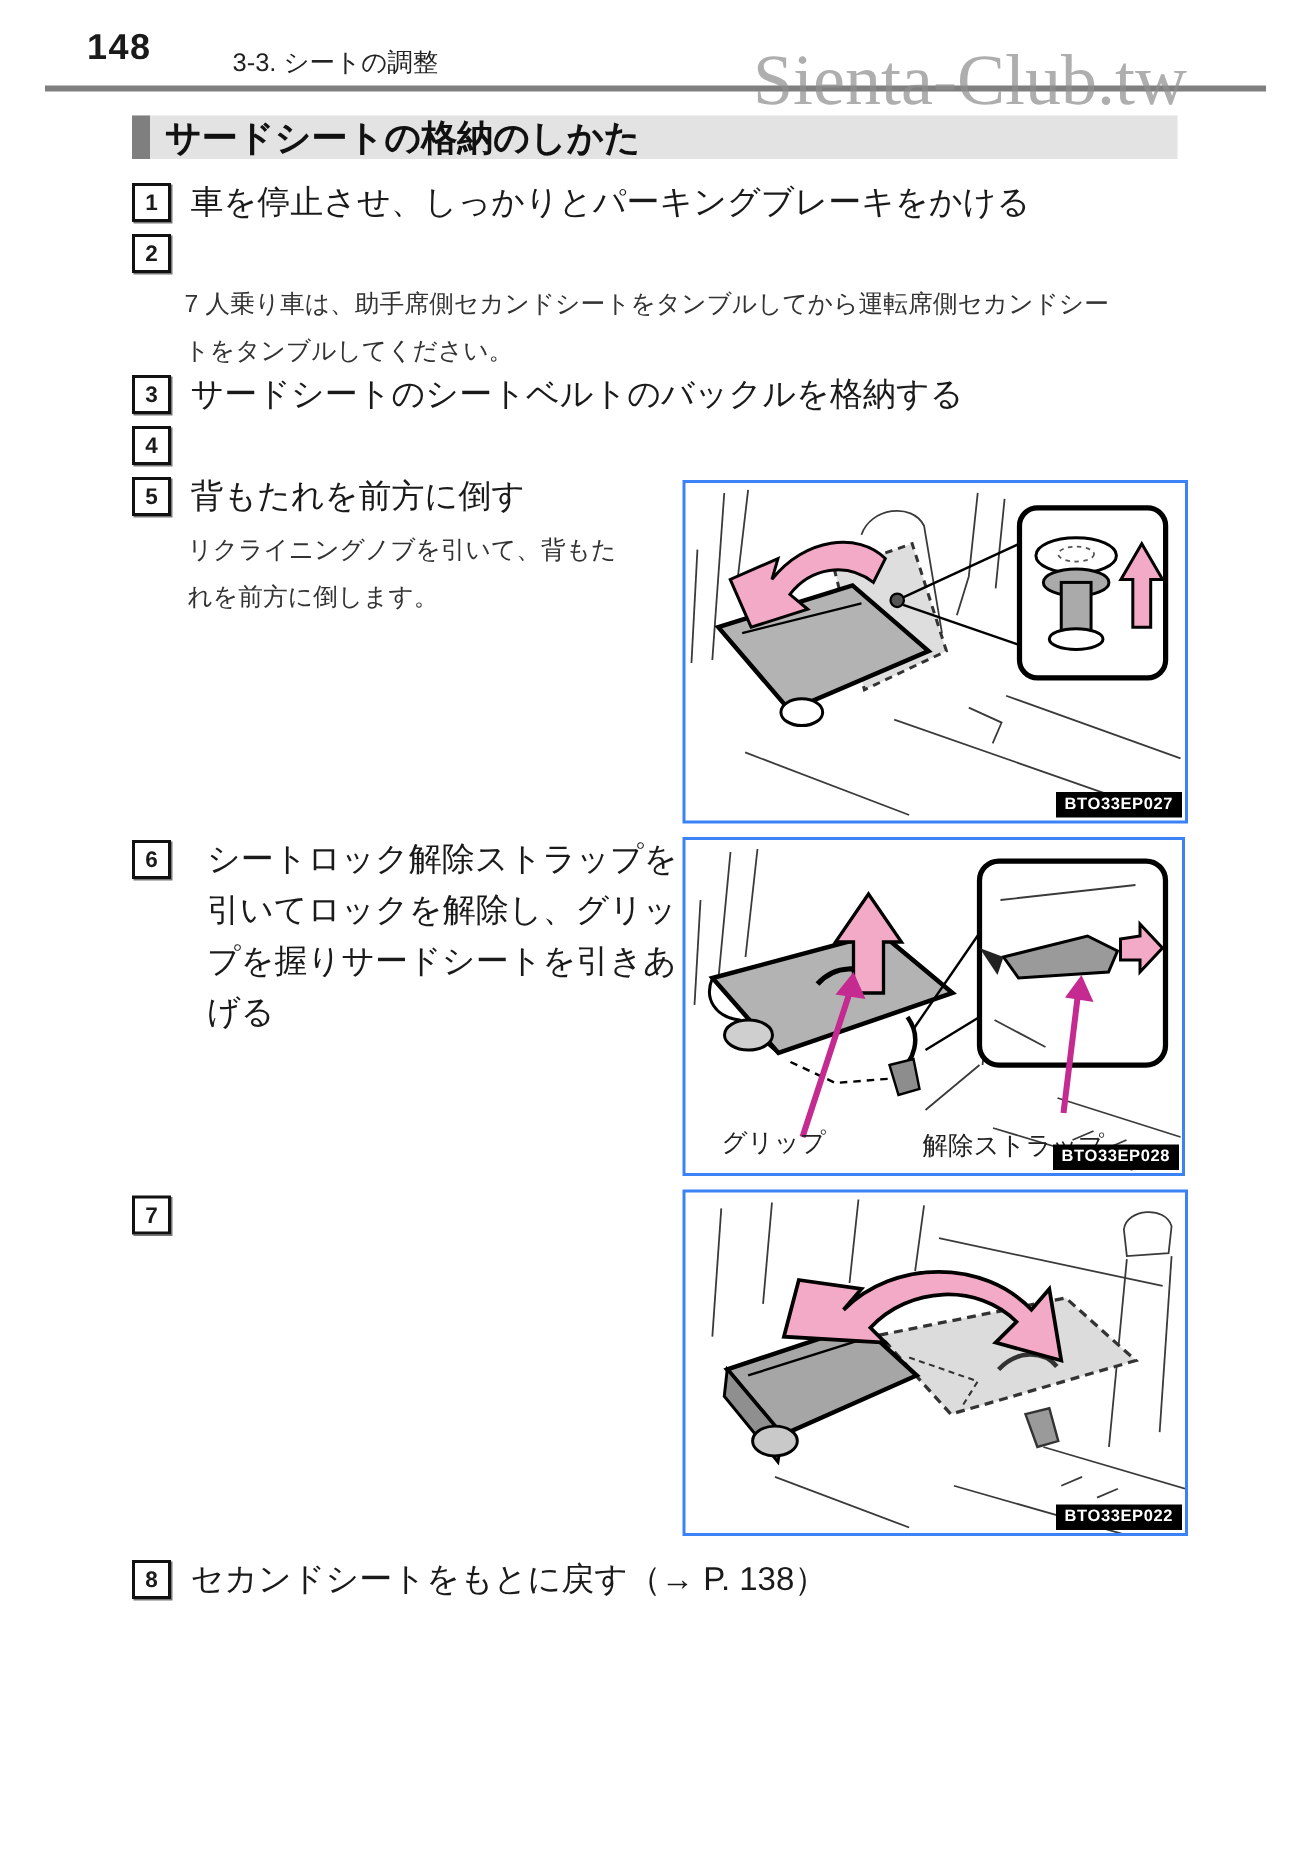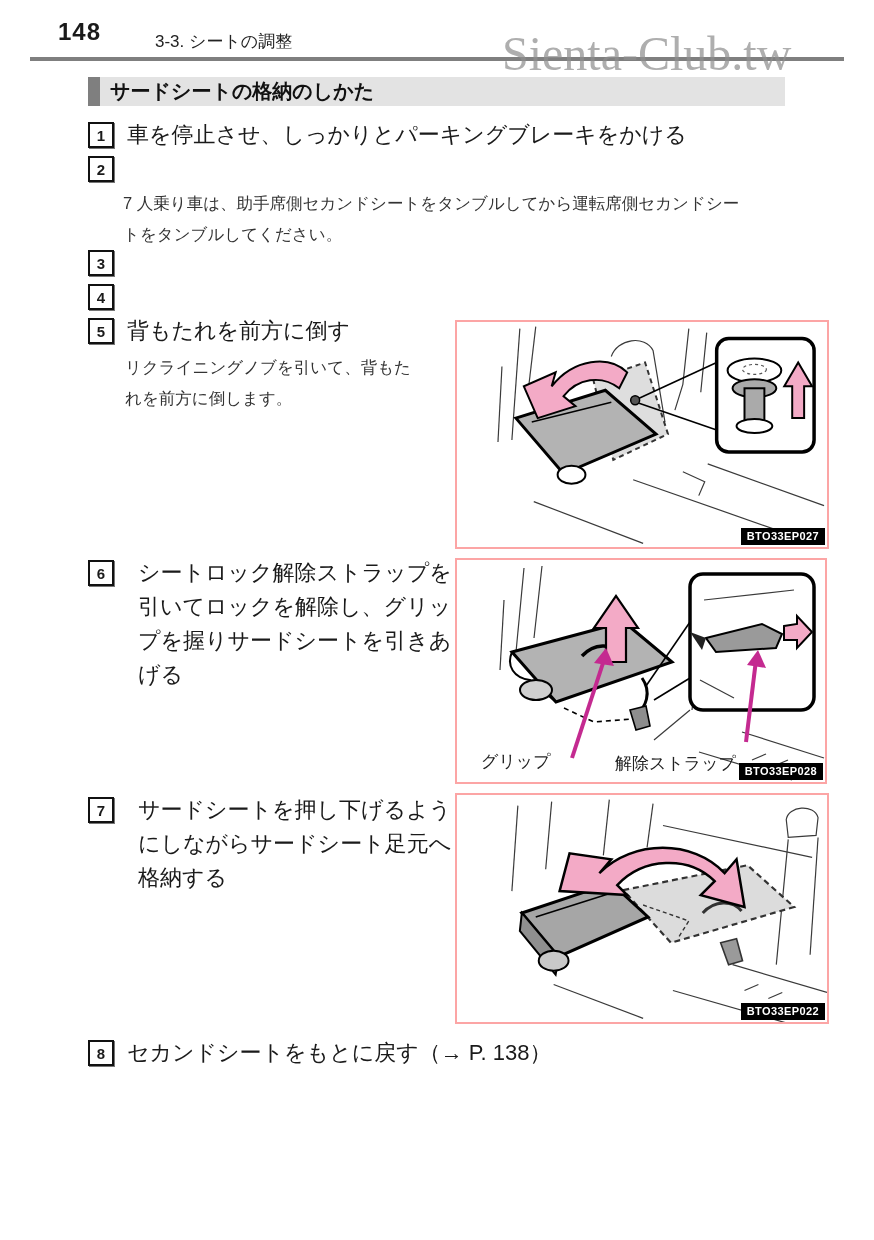--- a/index.html
+++ b/index.html
@@ -12,33 +12,33 @@
   .sectiontitle{position:absolute;left:155px;top:30px;font-size:17px;color:#222;}
   .toprule{position:absolute;left:30px;top:57px;width:814px;height:4px;background:#7f7f7f;}
   .watermark{
     position:absolute;left:502px;top:26px;width:345px;
     font-family:"Liberation Serif","DejaVu Serif",serif;font-size:48px;color:#8f8f8f;opacity:.72;
     z-index:6;pointer-events:none;white-space:nowrap;
   }
   
   .heading{position:absolute;left:88px;top:77px;width:697px;height:29px;background:#e3e3e3;display:flex;align-items:center;}
   .heading .accent{width:12px;height:29px;background:#7f7f7f;flex:none;}
-  .heading .htext{font-size:20px;font-weight:bold;padding-left:10px;color:#111;}
+  .heading .htext{font-size:24px;font-weight:bold;padding-left:10px;color:#111;}
   
   .step{position:absolute;display:flex;align-items:flex-start;}
   .stepnum{
     width:22px;height:22px;border:2px solid #111;background:#fff;flex:none;
     display:flex;align-items:center;justify-content:center;
     font-size:15px;font-weight:bold;margin-top:4px;box-shadow:1px 1px 0 #777;
   }
   .steptext{font-size:22px;line-height:34px;margin-left:13px;color:#1a1a1a;}
   .narrow .steptext{width:322px;margin-left:24px;}
   .note{position:absolute;font-size:16.5px;line-height:31px;color:#333;}
   
-  .figure{position:absolute;border:2px solid #fca5a5;background:#fff;padding-left:37px;}
+  .figure{position:absolute;border:2px solid #3b82f6;background:#fff;}
   .figure svg{display:block;}
   .figcaption{
     position:absolute;right:2px;bottom:2px;background:#000;color:#fff;
     font-size:11px;font-weight:bold;letter-spacing:.4px;padding:1px 6px;line-height:15px;
   }
   .figlabel{position:absolute;font-size:17px;color:#222;white-space:nowrap;}
   .lbl-grip{left:24px;top:190px;}
   .lbl-strap{left:158px;top:192px;}
 </style>
 </head>
@@ -61,20 +61,21 @@
     <div class="steptext">車を停止させ、しっかりとパーキングブレーキをかける</div>
   </div>
 
   <div class="step" style="left:88px;top:152px;width:740px;">
     <div class="stepnum">2</div>
   </div>
   <div class="note" style="left:123px;top:188px;width:620px;">7 人乗り車は、助手席側セカンドシートをタンブルしてから運転席側セカンドシートをタンブルしてください。</div>
 
   <div class="step" style="left:88px;top:246px;width:740px;">
     <div class="stepnum">3</div>
+    <div class="steptext">サードシートのシートベルトのバックルを格納する</div>
   </div>
 
   <div class="step" style="left:88px;top:280px;width:740px;">
     <div class="stepnum">4</div>
   </div>
 
   <div class="step" style="left:88px;top:314px;width:360px;">
     <div class="stepnum">5</div>
     <div class="steptext">背もたれを前方に倒す</div>
   </div>
@@ -163,21 +164,20 @@
         <polygon points="264,90 272,108 253,105" fill="#c42a90"></polygon>
       </g>
     </svg>
     <div class="figlabel lbl-grip">グリップ</div>
     <div class="figlabel lbl-strap">解除ストラップ</div>
     <div class="figcaption">BTO33EP028</div>
   </div>
 
   <div class="step narrow" style="left:88px;top:793px;">
     <div class="stepnum">7</div>
-    <div class="steptext">サードシートを押し下げるようにしながらサードシート足元へ格納する</div>
   </div>
 
   <div class="figure" style="left:455px;top:793px;width:333px;height:227px;">
     <svg width="333" height="227" viewBox="0 0 335 227">
       <g fill="none" stroke="#3a3a3a" stroke-width="1.2">
         <polyline points="58,6 52,74"></polyline>
         <polyline points="116,4 110,60"></polyline>
         <polyline points="24,10 18,96"></polyline>
         <polyline points="160,8 154,52"></polyline>
         <polyline points="170,30 320,62"></polyline>

